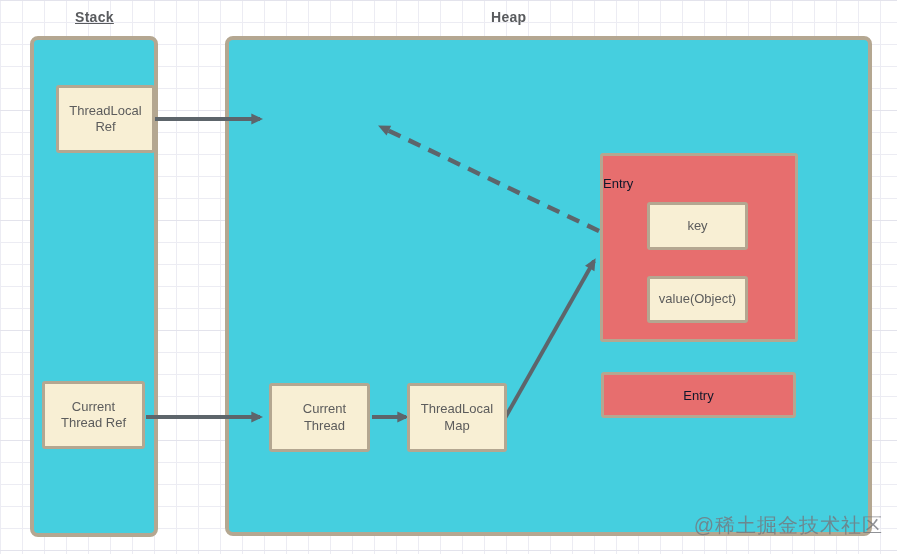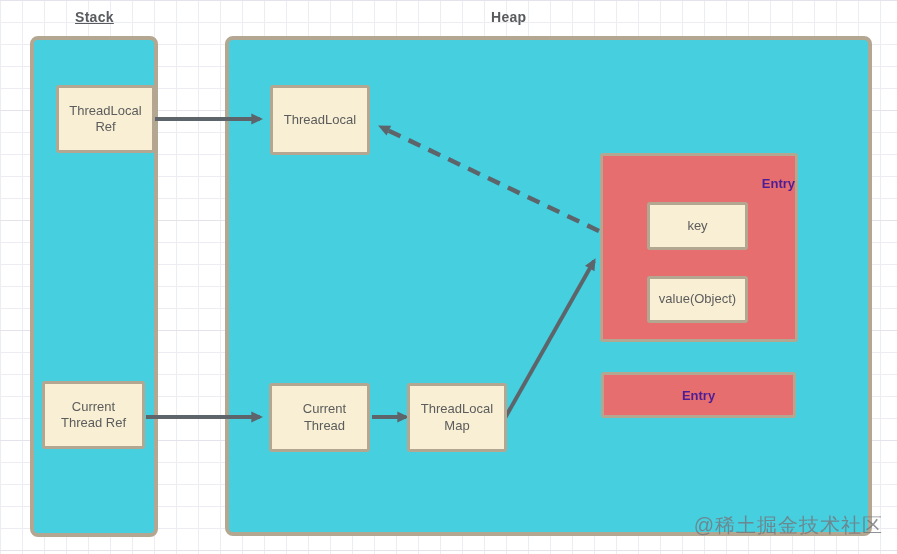--- a/index.html
+++ b/index.html
@@ -52,24 +52,24 @@
     position:absolute;
     background:#e76e6e;
     border:3px solid #b4a791;
     border-radius:3px;
     box-sizing:border-box;
     z-index:2;
   }
   .entry-title{
     position:absolute;
     width:100%;
-    text-align:right;
+    text-align:left;
     font-size:13px;
-    font-weight:bold;
-    color:#4c1d95;
+    font-weight:normal;
+    color:#0f172a;
   }
   .entry-large{left:600px;top:153px;width:198px;height:189px;}
   .entry-large .entry-title{top:20px;}
   .entry-small{
     left:601px;top:372px;width:195px;height:46px;
     display:flex;align-items:center;justify-content:center;
   }
   .entry-small .entry-title{position:static;width:auto;}
   .arrows{
     position:absolute;left:0;top:0;width:897px;height:554px;
@@ -118,23 +118,20 @@
     <line x1="505" y1="418" x2="594" y2="261" stroke="#5d656b" stroke-width="4" marker-end="url(#ah)"></line>
     <line x1="599" y1="231" x2="381" y2="127" stroke="#5d656b" stroke-width="4.5" stroke-dasharray="13 9" marker-end="url(#ah)"></line>
   </svg>
 
   <div class="node n-tl-ref">
     <span>ThreadLocal Ref</span>
   </div>
   <div class="node n-ct-ref">
     <span>Current Thread Ref</span>
   </div>
-  <div class="node n-tl">
-    <span>ThreadLocal</span>
-  </div>
   <div class="node n-ct">
     <span>Current Thread</span>
   </div>
   <div class="node n-tlm">
     <span>ThreadLocal Map</span>
   </div>
 
   <div class="entry-box entry-large">
     <div class="entry-title">Entry</div>
   </div>

